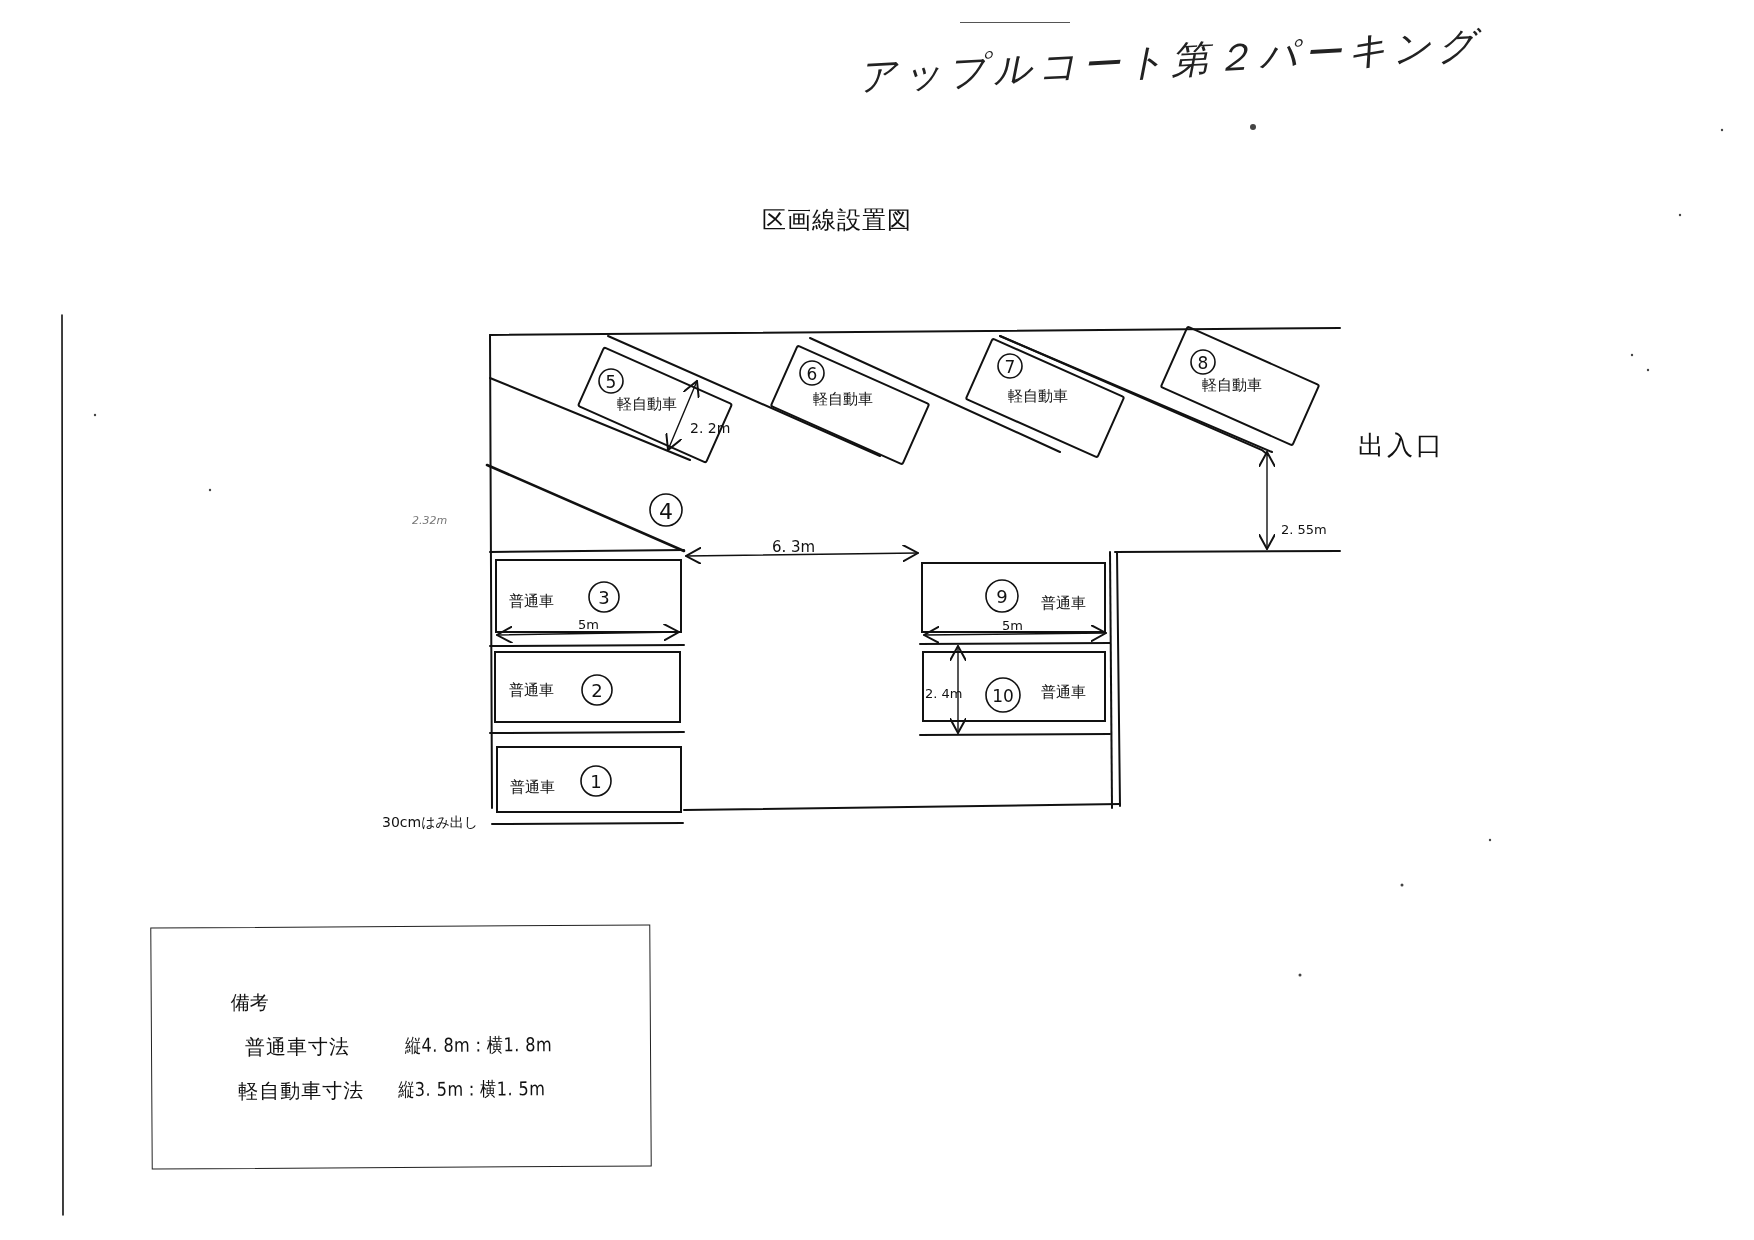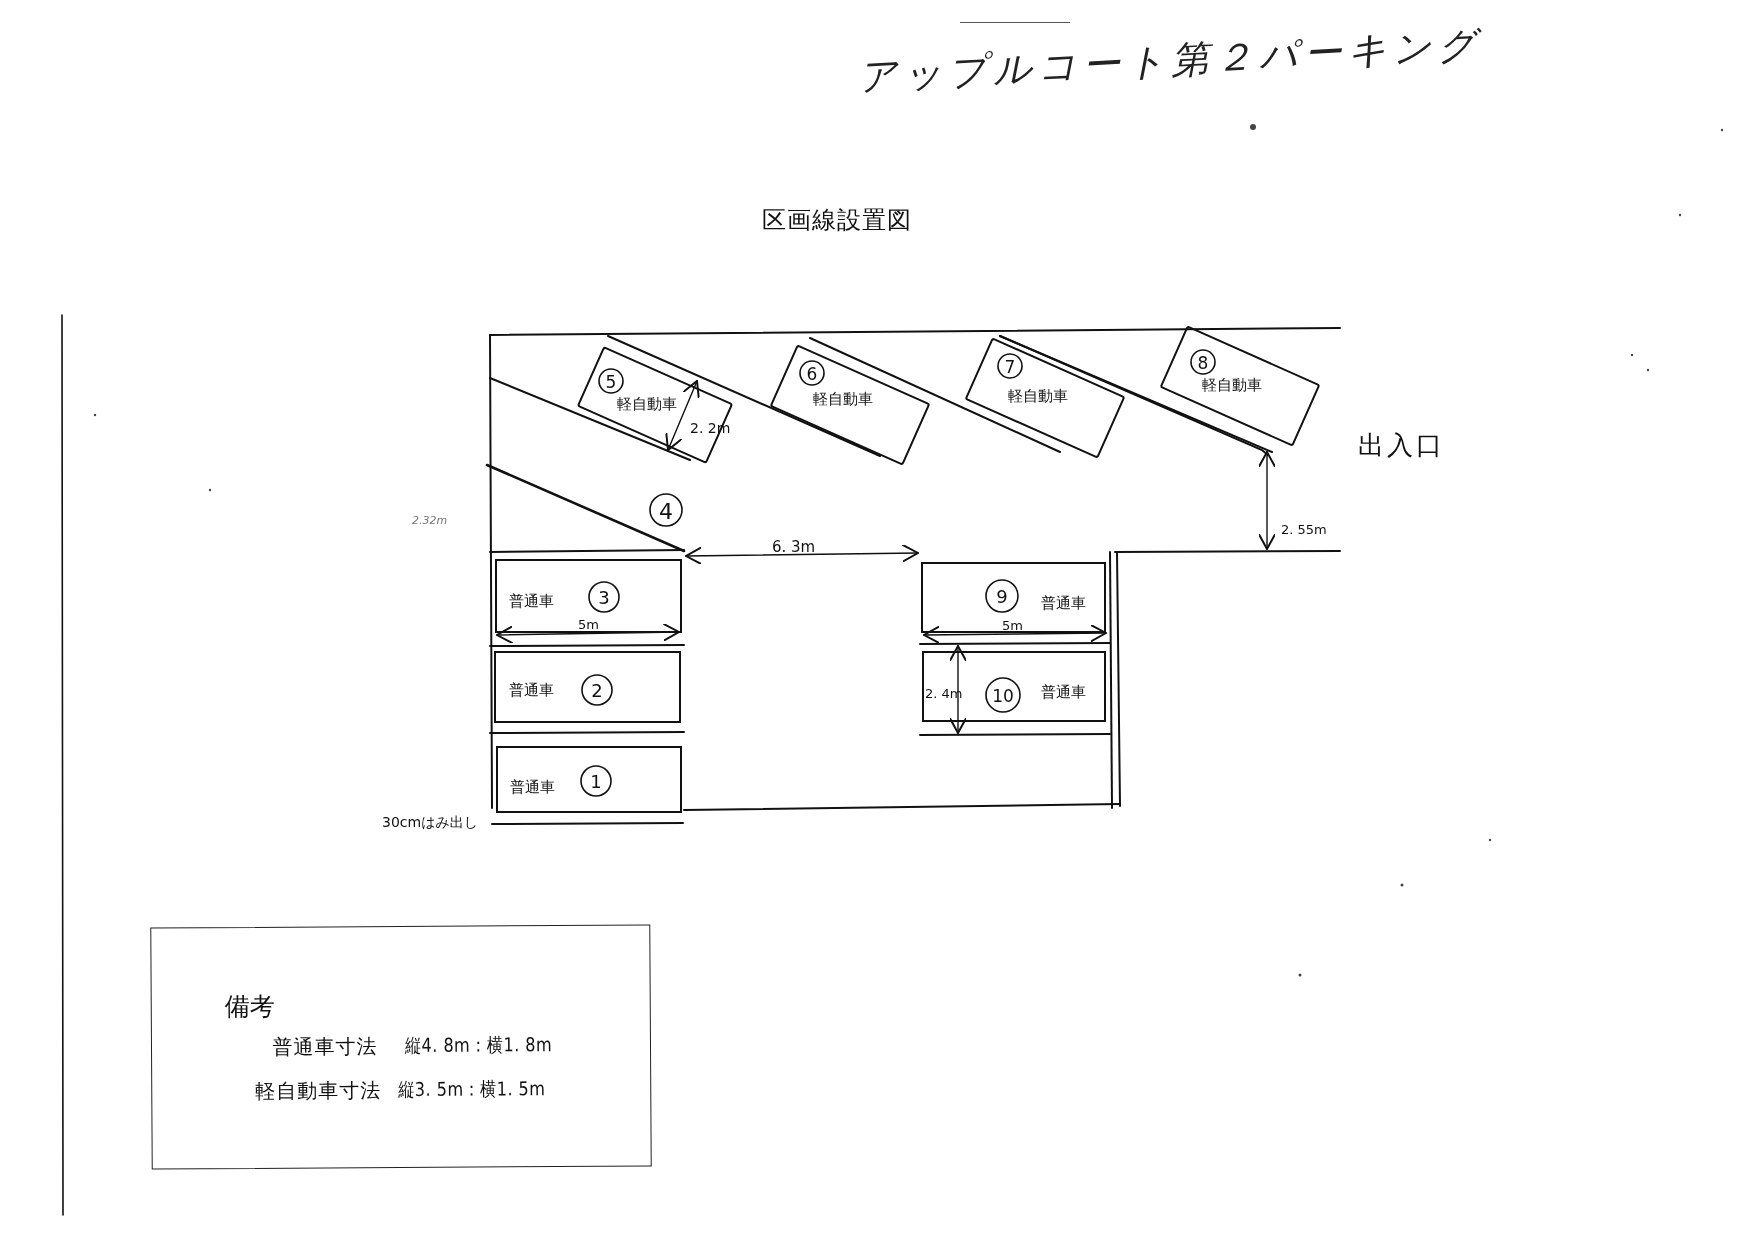--- a/index.html
+++ b/index.html
@@ -5,23 +5,23 @@
   html, body { margin: 0; padding: 0; background: #ffffff; }
   body { width: 1754px; height: 1240px; position: relative; overflow: hidden; font-family: "DejaVu Sans", sans-serif; color: #111; }
   svg { position: absolute; left: 0; top: 0; }
   .hand { font-family: "DejaVu Sans", sans-serif; font-weight: 300; }
   .typed { font-family: Liberation Serif, serif; }
   .abs { position: absolute; white-space: nowrap; }
   #hand-title { left: 858px; top: 52px; font-size: 38px; letter-spacing: 6px; transform: rotate(-3deg); transform-origin: left center; font-family: "DejaVu Serif", serif; font-style: italic; font-weight: 300; color: #222; }
   #doc-title { left: 762px; top: 204px; font-size: 24px; letter-spacing: 1px; }
   #entrance { left: 1358px; top: 428px; font-size: 26px; letter-spacing: 3px; }
   #remarks-box { left: 151px; top: 926px; width: 498px; height: 240px; border: 1.5px solid #222; transform: rotate(-0.35deg); }
-  #remarks-title { left: 73px; top: 62px; font-size: 25px; }
+  #remarks-title { left: 79px; top: 62px; font-size: 19px; }
   .rem-row { position: absolute; left: 93px; font-size: 20px; display: flex; }
-  .rem-row .k { width: 160px; letter-spacing: 1px; text-align: center; }
+  .rem-row .k { width: 160px; letter-spacing: 1px; }
   .rem-row .v { font-size: 19px; letter-spacing: 0.5px; transform: scaleX(0.85); transform-origin: left center; }
 </style>
 </head>
 <body>
 
 <div class="abs" style="left:960px;top:22px;width:110px;height:0;border-top:1.5px solid #555;"></div>
 <div class="abs hand" id="hand-title">アップルコート第２パーキング</div>
 <div class="abs typed" id="doc-title">区画線設置図</div>
 <div class="abs typed" id="entrance">出入口</div>
 

